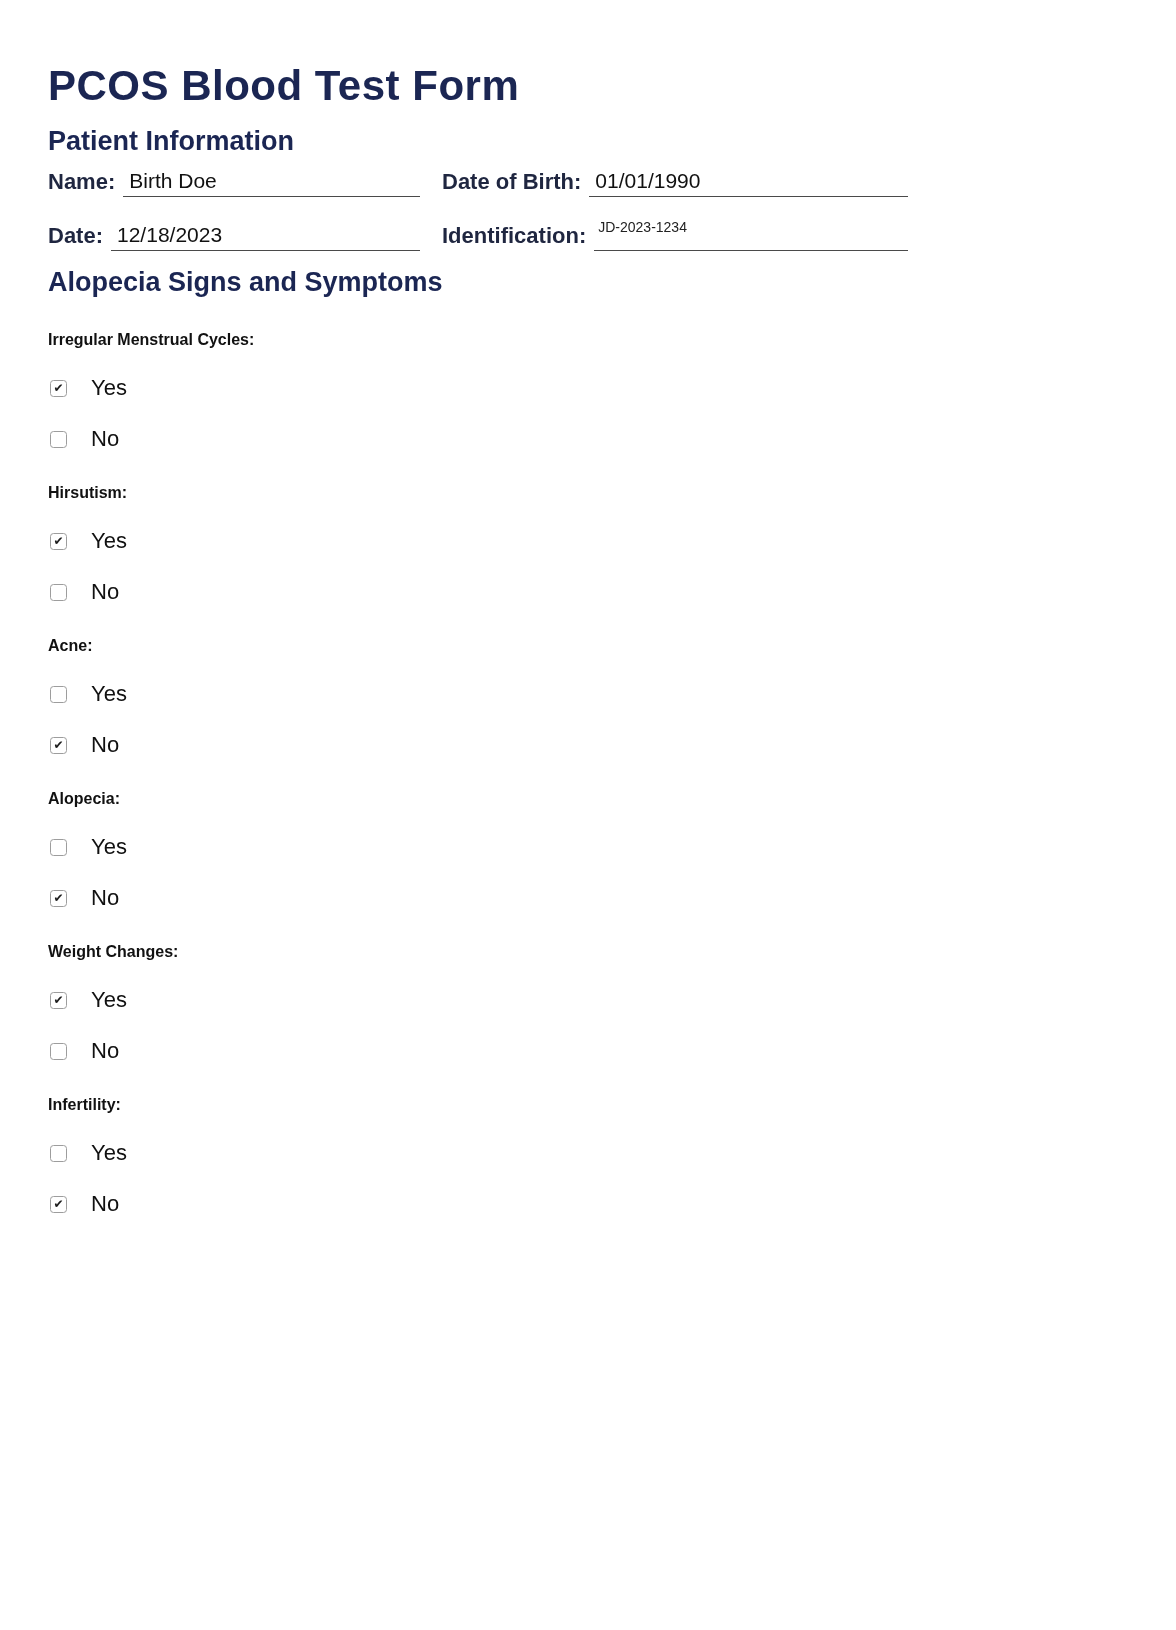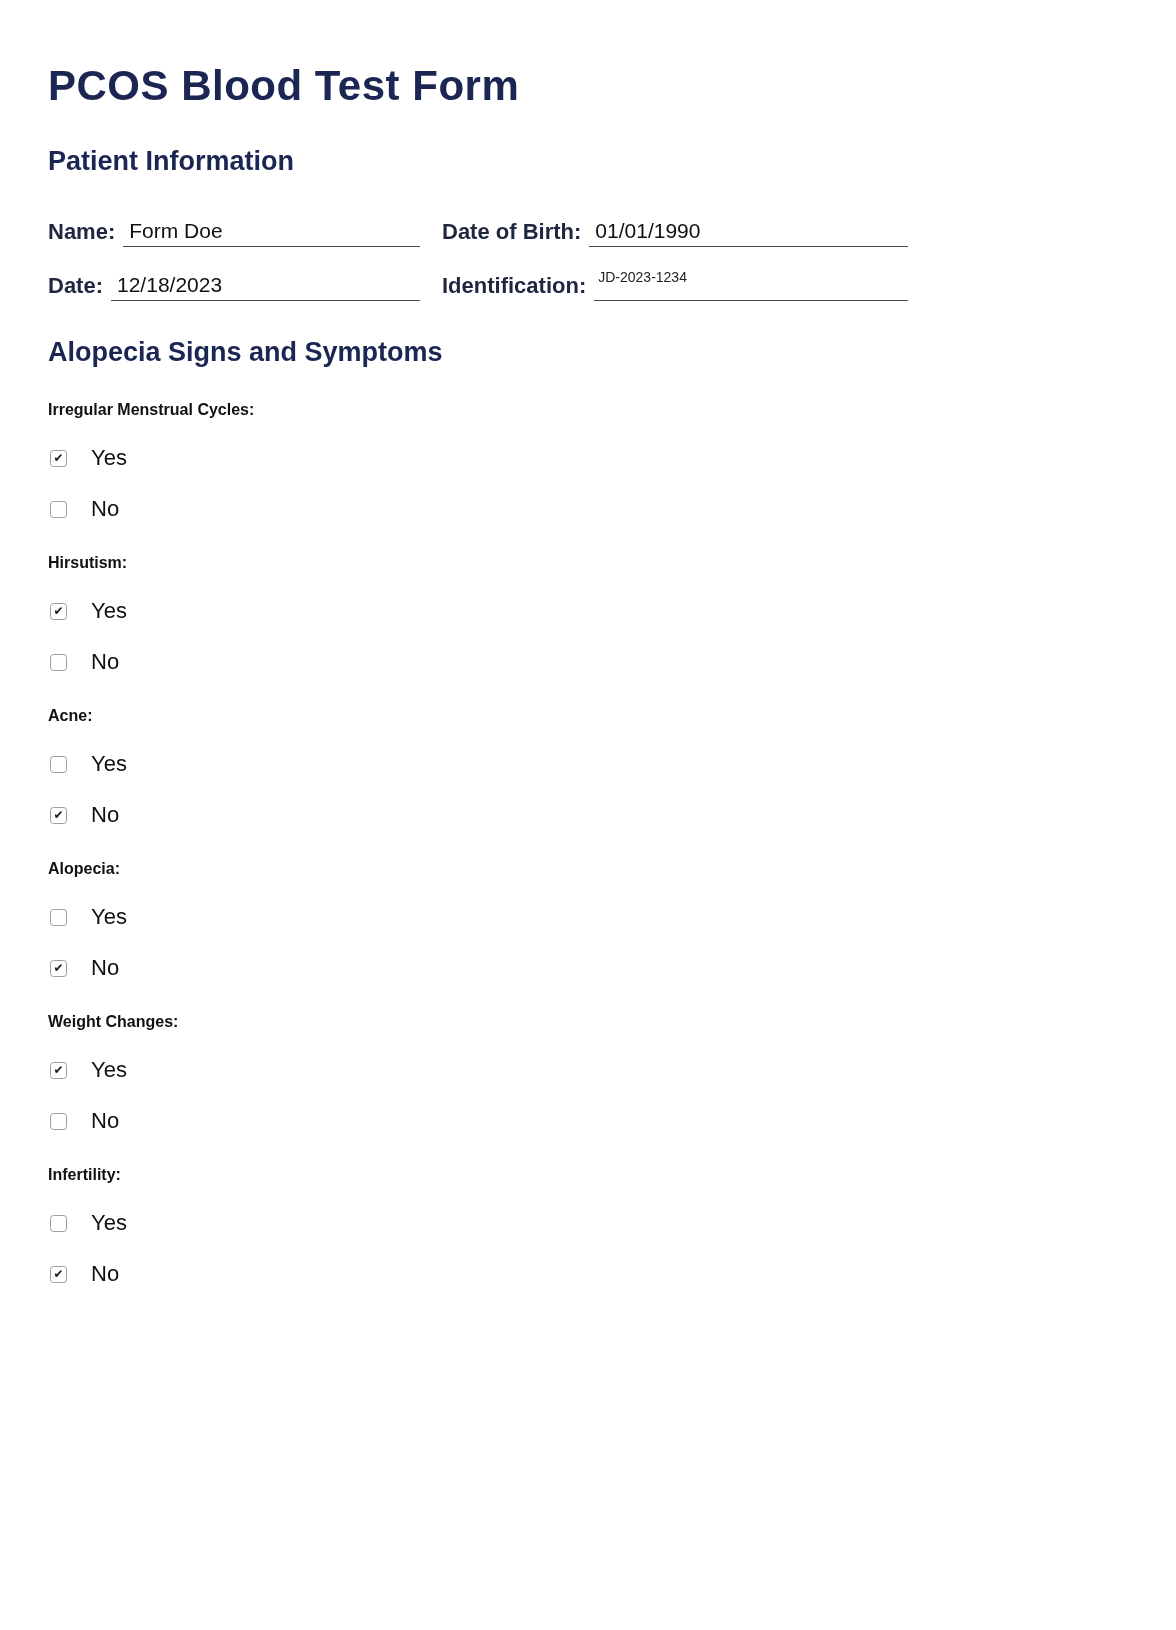--- a/index.html
+++ b/index.html
@@ -15,33 +15,33 @@
   .form-title {
     margin-top: 62px;
     text-align: left;
     font-size: 42px;
     font-weight: bold;
     color: #1b2653;
     letter-spacing: 0.5px;
   }
 
   .section-heading {
-    margin-top: 36px;
+    margin-top: 16px;
     font-size: 27px;
     font-weight: bold;
     color: #1b2653;
   }
 
   
   .pi-grid {
     display: grid;
     grid-template-columns: 372px 1fr;
     column-gap: 22px;
     row-gap: 22px;
-    margin-top: 38px;
+    margin-top: 8px;
     max-width: 860px;
   }
   .field { display: flex; align-items: flex-end; }
   .field-label {
     font-weight: bold;
     font-size: 22px;
     color: #1f2640;
     white-space: nowrap;
     padding-bottom: 2px;
   }
@@ -112,21 +112,21 @@
 
   <div class="form-title">PCOS Blood Test Form</div>
 
   <div class="section-heading">Patient Information</div>
 
   <div class="pi-grid">
 
     <div class="field">
       <span class="field-label">Name:</span>
       <span class="field-line">
-        <span class="field-value">Form Doe</span>
+        <span class="field-value">Birth Doe</span>
       </span>
     </div>
 
     <div class="field">
       <span class="field-label">Date of Birth:</span>
       <span class="field-line">
         <span class="field-value">01/01/1990</span>
       </span>
     </div>
 

